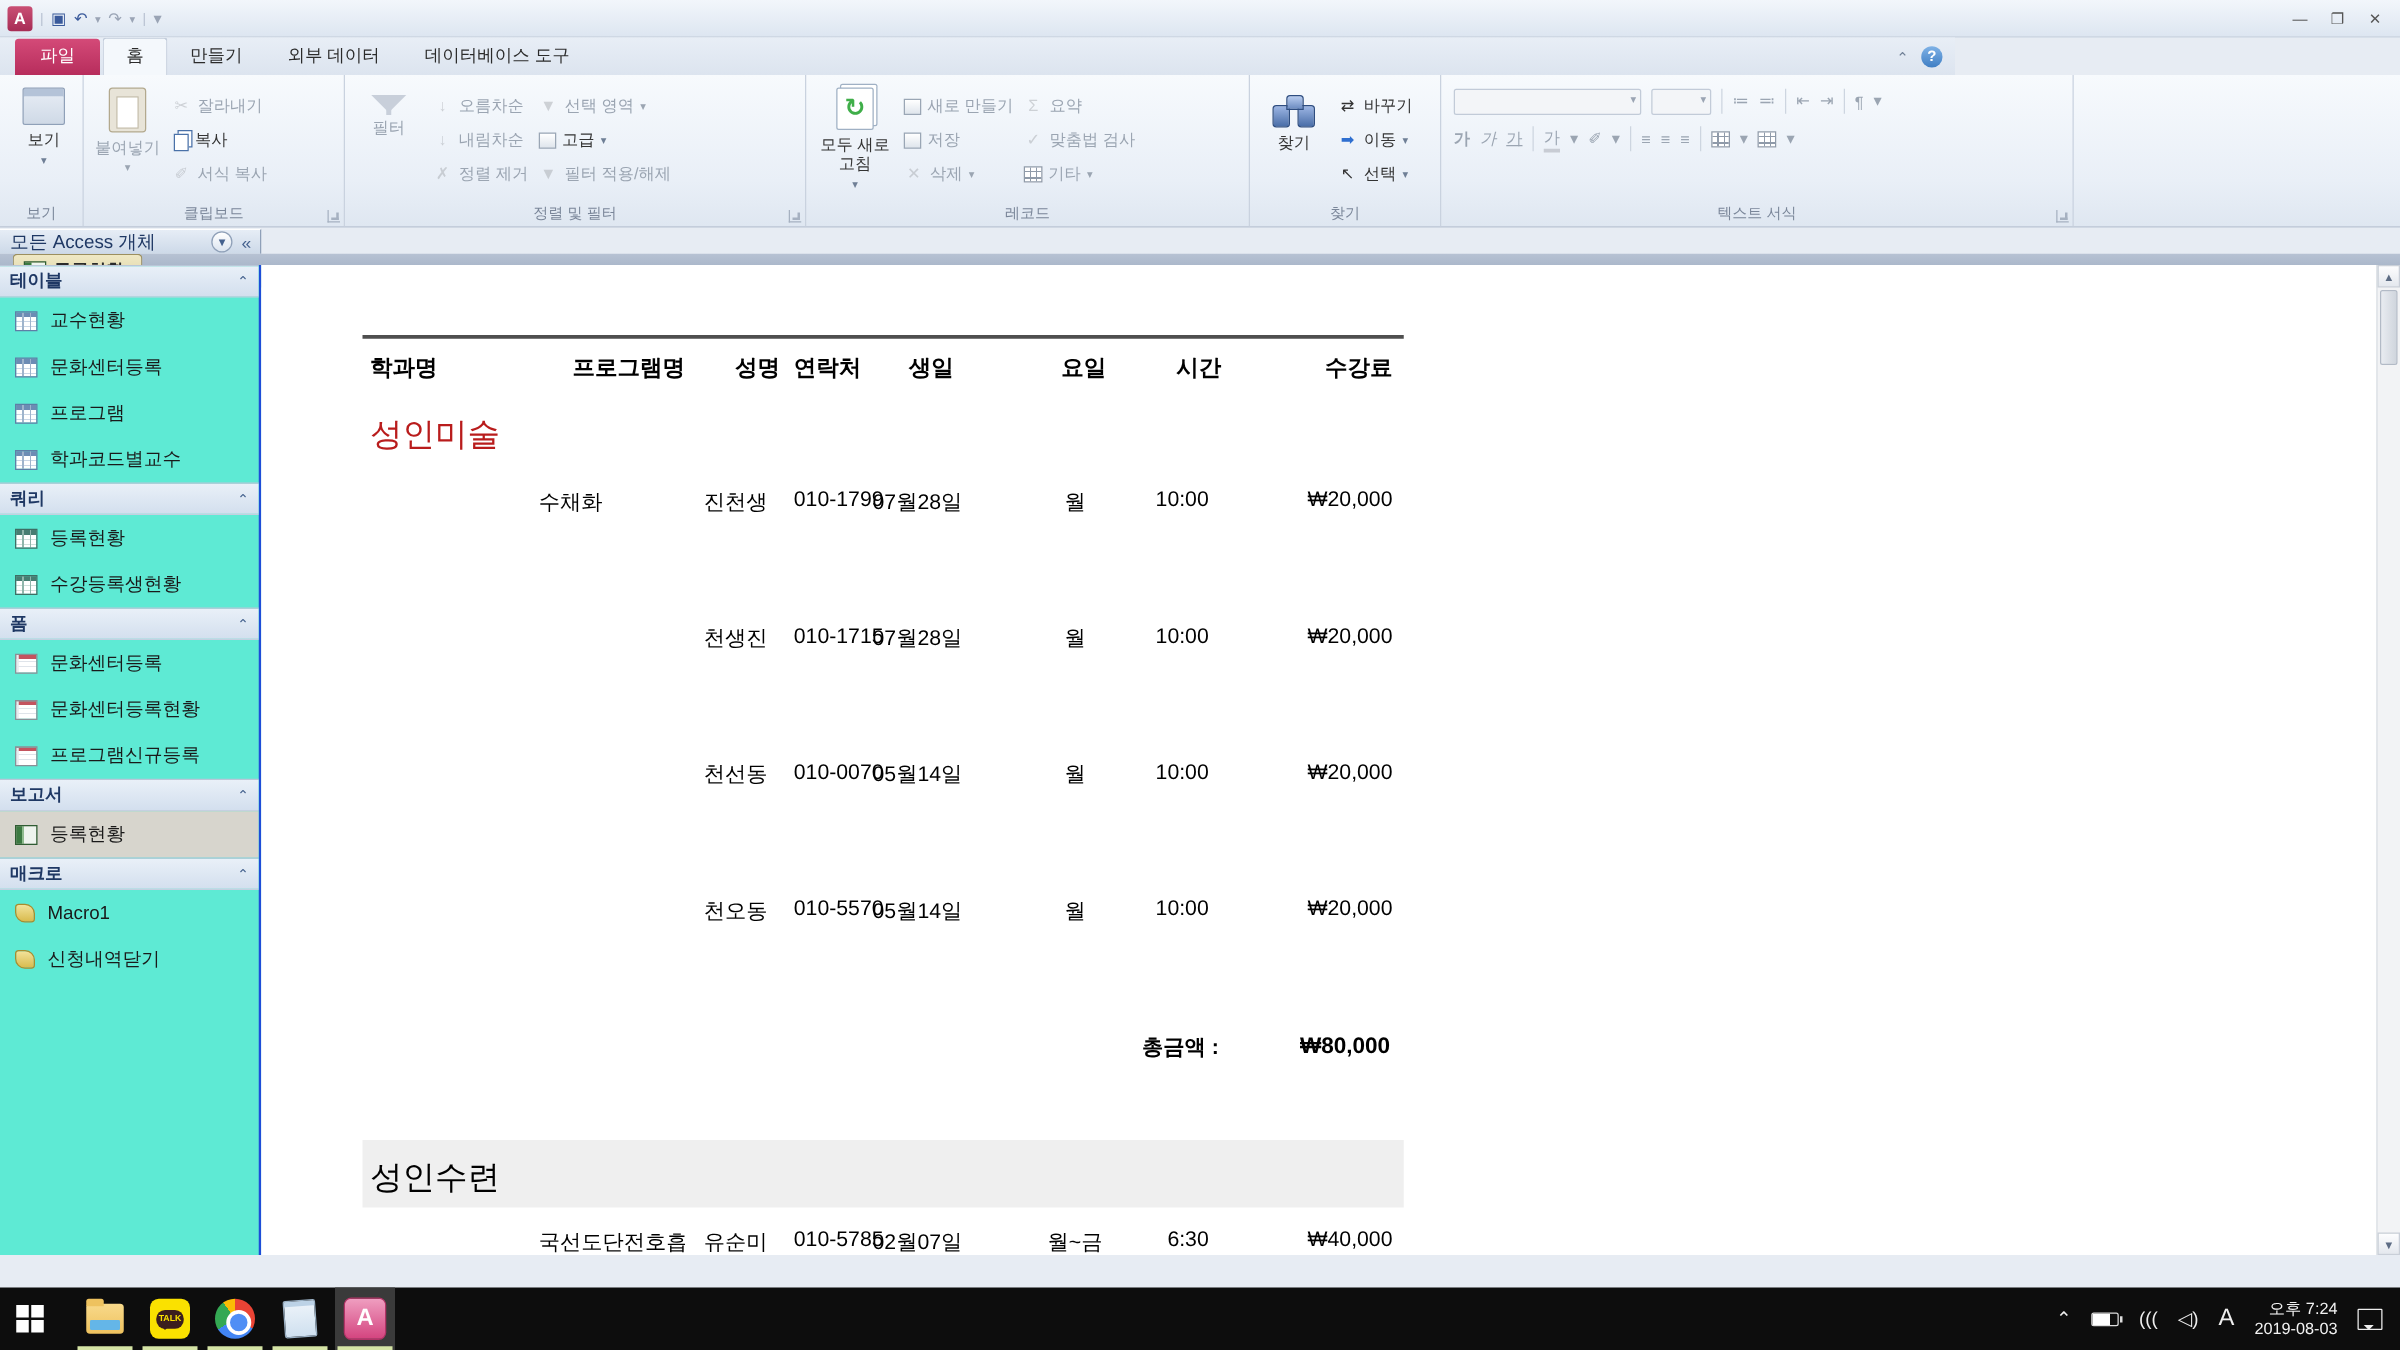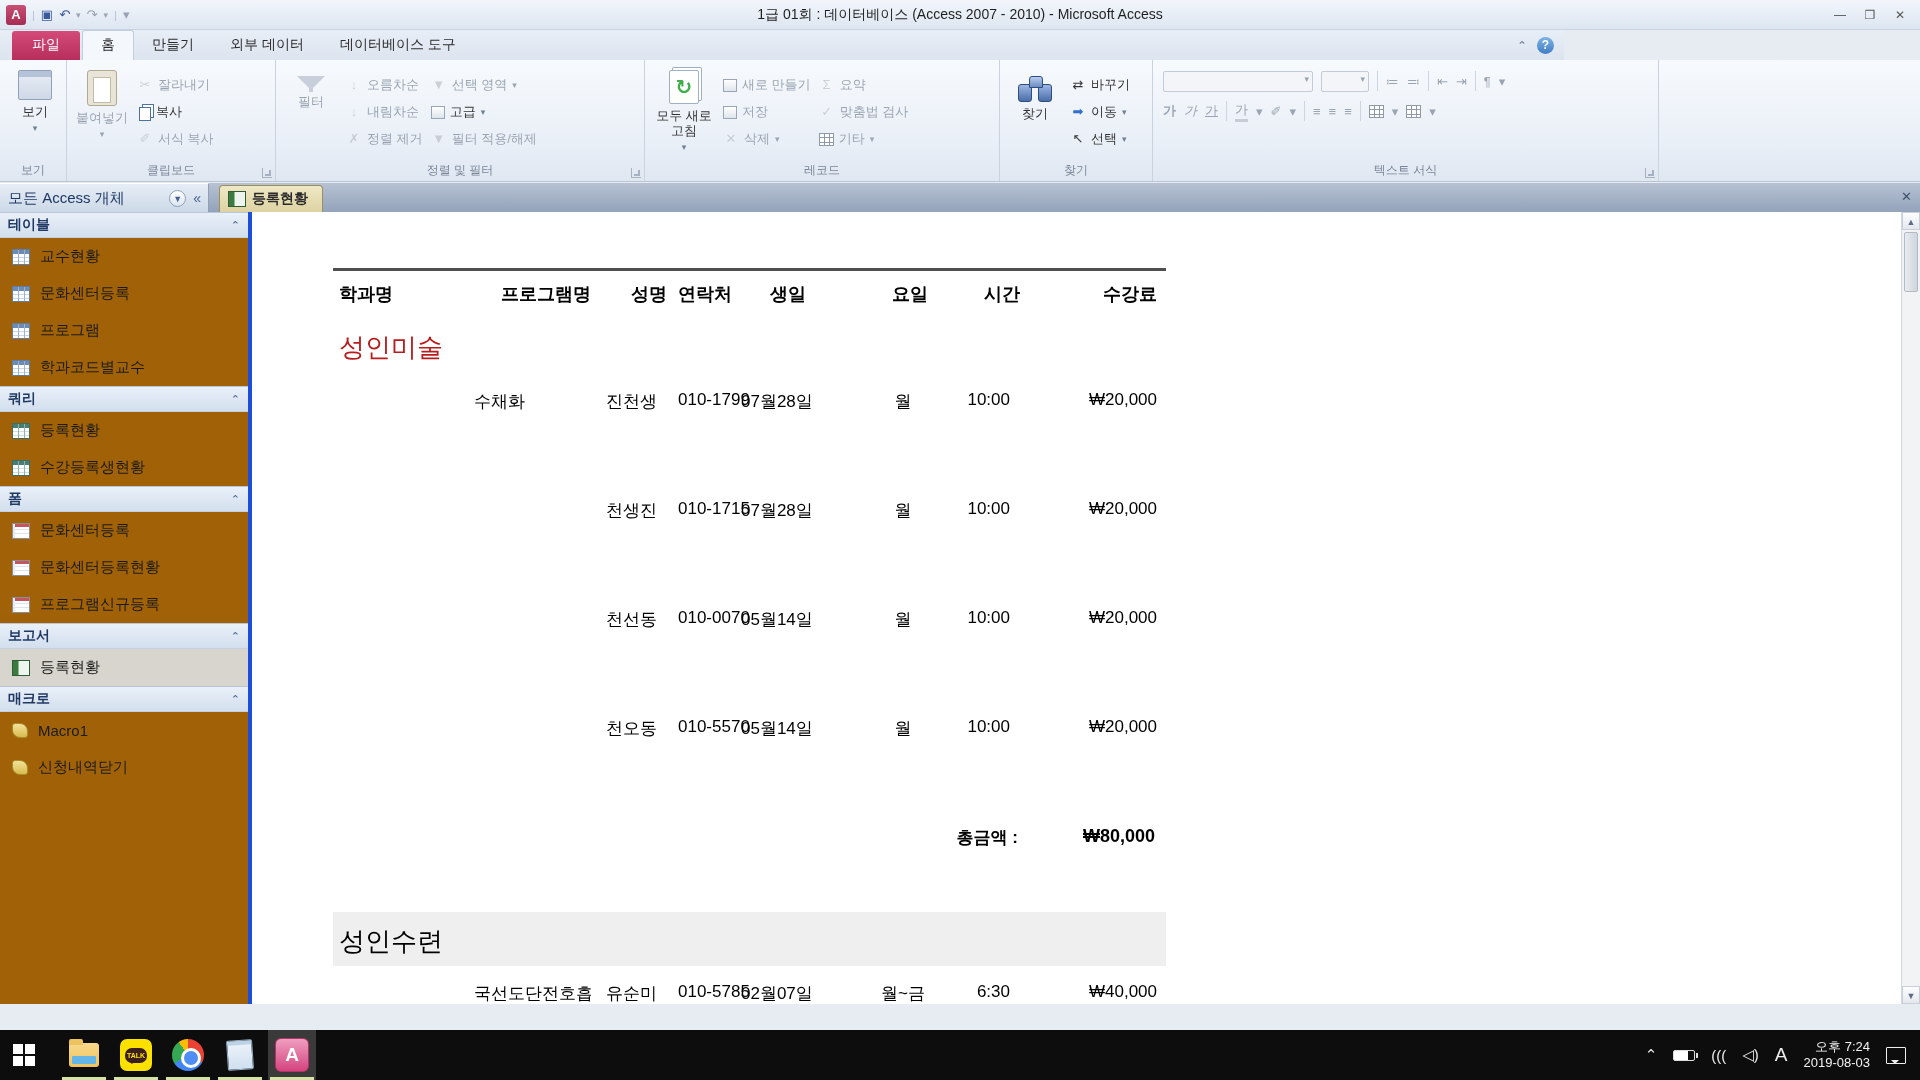--- a/index.html
+++ b/index.html
@@ -77,36 +77,36 @@
     linear-gradient(90deg,transparent 4px,#8f9aa9 4px,#8f9aa9 5px,transparent 5px,transparent 9px,#8f9aa9 9px,#8f9aa9 10px,transparent 10px),
     linear-gradient(transparent 3px,#8f9aa9 3px,#8f9aa9 4px,transparent 4px,transparent 8px,#8f9aa9 8px,#8f9aa9 9px,transparent 9px),#fff; }
   .combo { width:150px; height:21px; background:#f3f5f8; border:1px solid #c2cbd8; border-radius:2px; position:relative; }
   .combo.sm { width:48px; }
   .combo:after { content:"▾"; position:absolute; right:3px; top:2px; font-size:9px; color:#9aa4b3; }
   .fmt-row { display:flex; align-items:center; gap:8px; height:26px; margin:4px 6px; }
   .fmt-glyph { font-size:13px; color:#9ba5b2; }
   .vsep { width:1px; height:20px; background:#cdd5e0; }
 
   
-  .headerstrip { position:absolute; left:0; top:183px; width:1920px; height:29px; display:flex; }
+  .headerstrip { position:absolute; left:0; top:183px; width:1920px; height:29px; display:flex;flex-direction:column; }
   .nav-header { width:209px; height:100%; background:linear-gradient(#e6edf6,#cdd9e8);
     border-right:1px solid #8fa0b8; border-top:1px solid #fff; display:flex; align-items:center; padding:0 4px 0 8px; }
   .nav-header .txt { font-size:15px; color:#1f3864; flex:1; }
   .nav-drop { width:17px; height:17px; border-radius:50%; border:1px solid #8fa0b8; background:linear-gradient(#fff,#dce5f0);
     font-size:9px; color:#44618e; text-align:center; line-height:16px; margin-right:4px; }
   .nav-collapse { font-size:14px; color:#44618e; padding:0 3px; }
   .docstrip { flex:1; background:linear-gradient(#b7c2d3,#93a3ba); display:flex; align-items:flex-end; position:relative; }
   .doctab { margin-left:10px; display:flex; align-items:center; gap:6px; padding:4px 14px 4px 8px;
     background:linear-gradient(#efe8c4,#ddd2a2); border:1px solid #9c8f5f; border-bottom:none;
     border-radius:4px 4px 0 0; font-size:14px; font-weight:bold; color:#2b2b2b; }
   .doc-close { position:absolute; right:8px; top:6px; color:#41536e; font-size:13px; }
 
   
   .main { position:absolute; left:0; top:212px; width:1920px; height:792px; display:flex; }
-  .navpane { width:252px; background:#a16207; border-right:4px solid #1d4ed8; overflow:hidden; }
+  .navpane { width:209px; background:#5eead4; border-right:2px solid #1d4ed8; overflow:hidden; }
   .nav-section { height:26px; background:linear-gradient(#e9f0f8,#d3dfee); border-top:1px solid #b9c6d8;
     border-bottom:1px solid #c4d0e0; display:flex; align-items:center; padding:0 8px; }
   .nav-section .txt { flex:1; font-size:14px; font-weight:bold; color:#1f3864; }
   .nav-section .chev { font-size:11px; color:#44618e; }
   .nav-item { height:37px; display:flex; align-items:center; gap:10px; padding:0 4px 0 12px; font-size:15px; color:#1a1a1a; }
   .nav-item.selected { background:#d7d5cd; }
   .nico { width:18px; height:16px; flex:none; position:relative; }
   .nico-table { border:1px solid #5f7ea6; background:
     linear-gradient(90deg,transparent 5px,#9fb4cc 5px,#9fb4cc 6px,transparent 6px,transparent 11px,#9fb4cc 11px,#9fb4cc 12px,transparent 12px),
     linear-gradient(#6d8cb4 4px,#fff 4px,#fff 7px,#c9d6e6 7px,#c9d6e6 8px,#fff 8px,#fff 11px,#c9d6e6 11px,#c9d6e6 12px,#fff 12px); }
@@ -186,21 +186,20 @@
       <span class="app-logo">A</span>
       <span class="qat-sep">|</span>
       <span class="qat-btn">▣</span>
       <span class="qat-btn">↶</span>
       <span class="qat-btn dim drop">▾</span>
       <span class="qat-btn dim">↷</span>
       <span class="qat-btn dim drop">▾</span>
       <span class="qat-sep">|</span>
       <span class="qat-btn dim">▾</span>
     </div>
-    <div class="win-title">1급 01회 : 데이터베이스 (Access 2007 - 2010)  -  Microsoft Access</div>
     <div class="winbtns">
       <span class="winbtn">—</span>
       <span class="winbtn">❐</span>
       <span class="winbtn">✕</span>
     </div>
   </div>
 
   <div class="tabrow">
     <div class="rtab file">파일</div>
     <div class="rtab active">홈</div>

